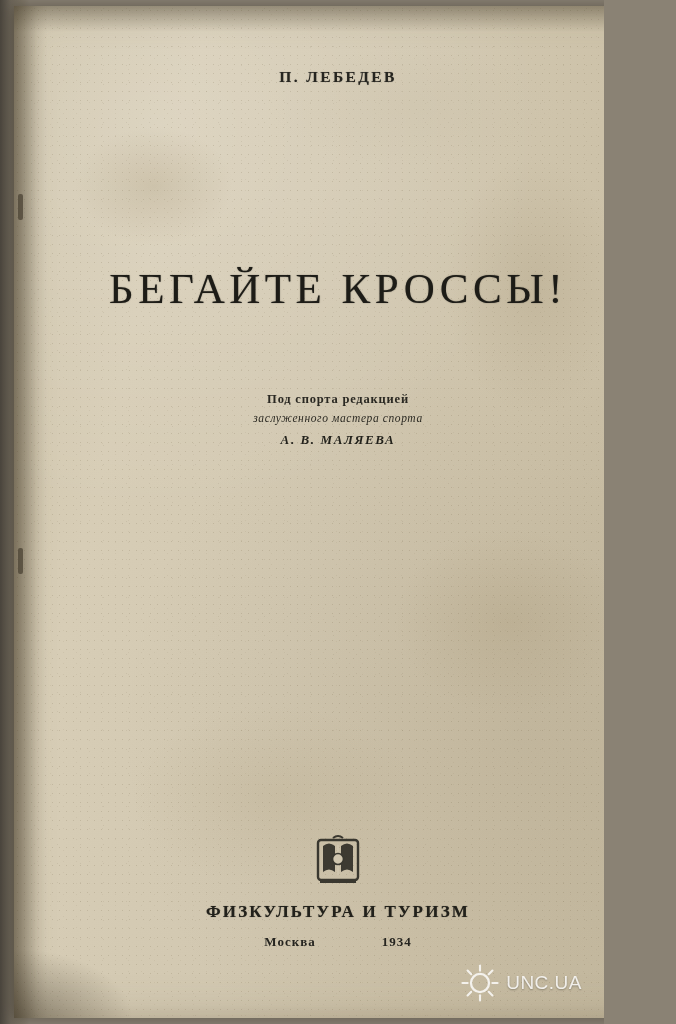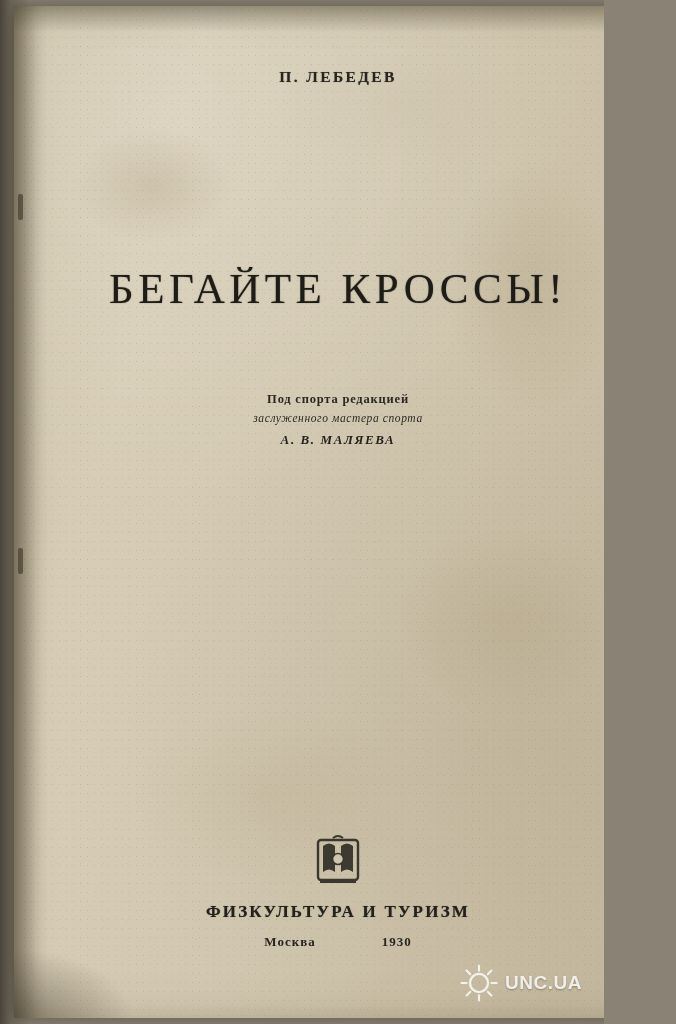--- a/index.html
+++ b/index.html
@@ -188,21 +188,21 @@
     gap: 7px;
     opacity: 0.88;
   }
   .wm-sun {
     width: 38px; height: 38px;
     position: relative;
   }
   .wm-text {
     font-family: "Liberation Sans", sans-serif;
     font-size: 19px;
-    font-weight: 700;
+    font-weight: 400;
     letter-spacing: 0.5px;
     color: rgba(255,255,255,0.92);
     text-shadow: 0 1px 2px rgba(0,0,0,0.35);
   }
 
   
   .corner {
     position: absolute;
     left: 0; bottom: 0;
     width: 120px; height: 70px;
@@ -256,21 +256,21 @@
       <circle cx="25" cy="27" r="5.5" fill="#d2c8b1" stroke="#26251f" stroke-width="1.6"></circle>
       <path d="M20 6 q5 -4 10 0" fill="none" stroke="#26251f" stroke-width="2"></path>
       <path d="M7 50 h36" stroke="#26251f" stroke-width="2"></path>
     </svg>
 
     <div class="txt publisher">ФИЗКУЛЬТУРА И ТУРИЗМ</div>
 
     <div class="txt imprint">
       <div class="row">
         <span>Москва</span>
-        <span>1930</span>
+        <span>1934</span>
       </div>
     </div>
 
   </div>
 
   <div class="watermark">
     <svg class="wm-sun" viewBox="0 0 40 40">
       <circle cx="20" cy="20" r="9.5" fill="none" stroke="rgba(255,255,255,0.92)" stroke-width="2.4"></circle>
       <g stroke="rgba(255,255,255,0.92)" stroke-width="2.2" stroke-linecap="round">
         <line x1="20" y1="1.5" x2="20" y2="7"></line>

